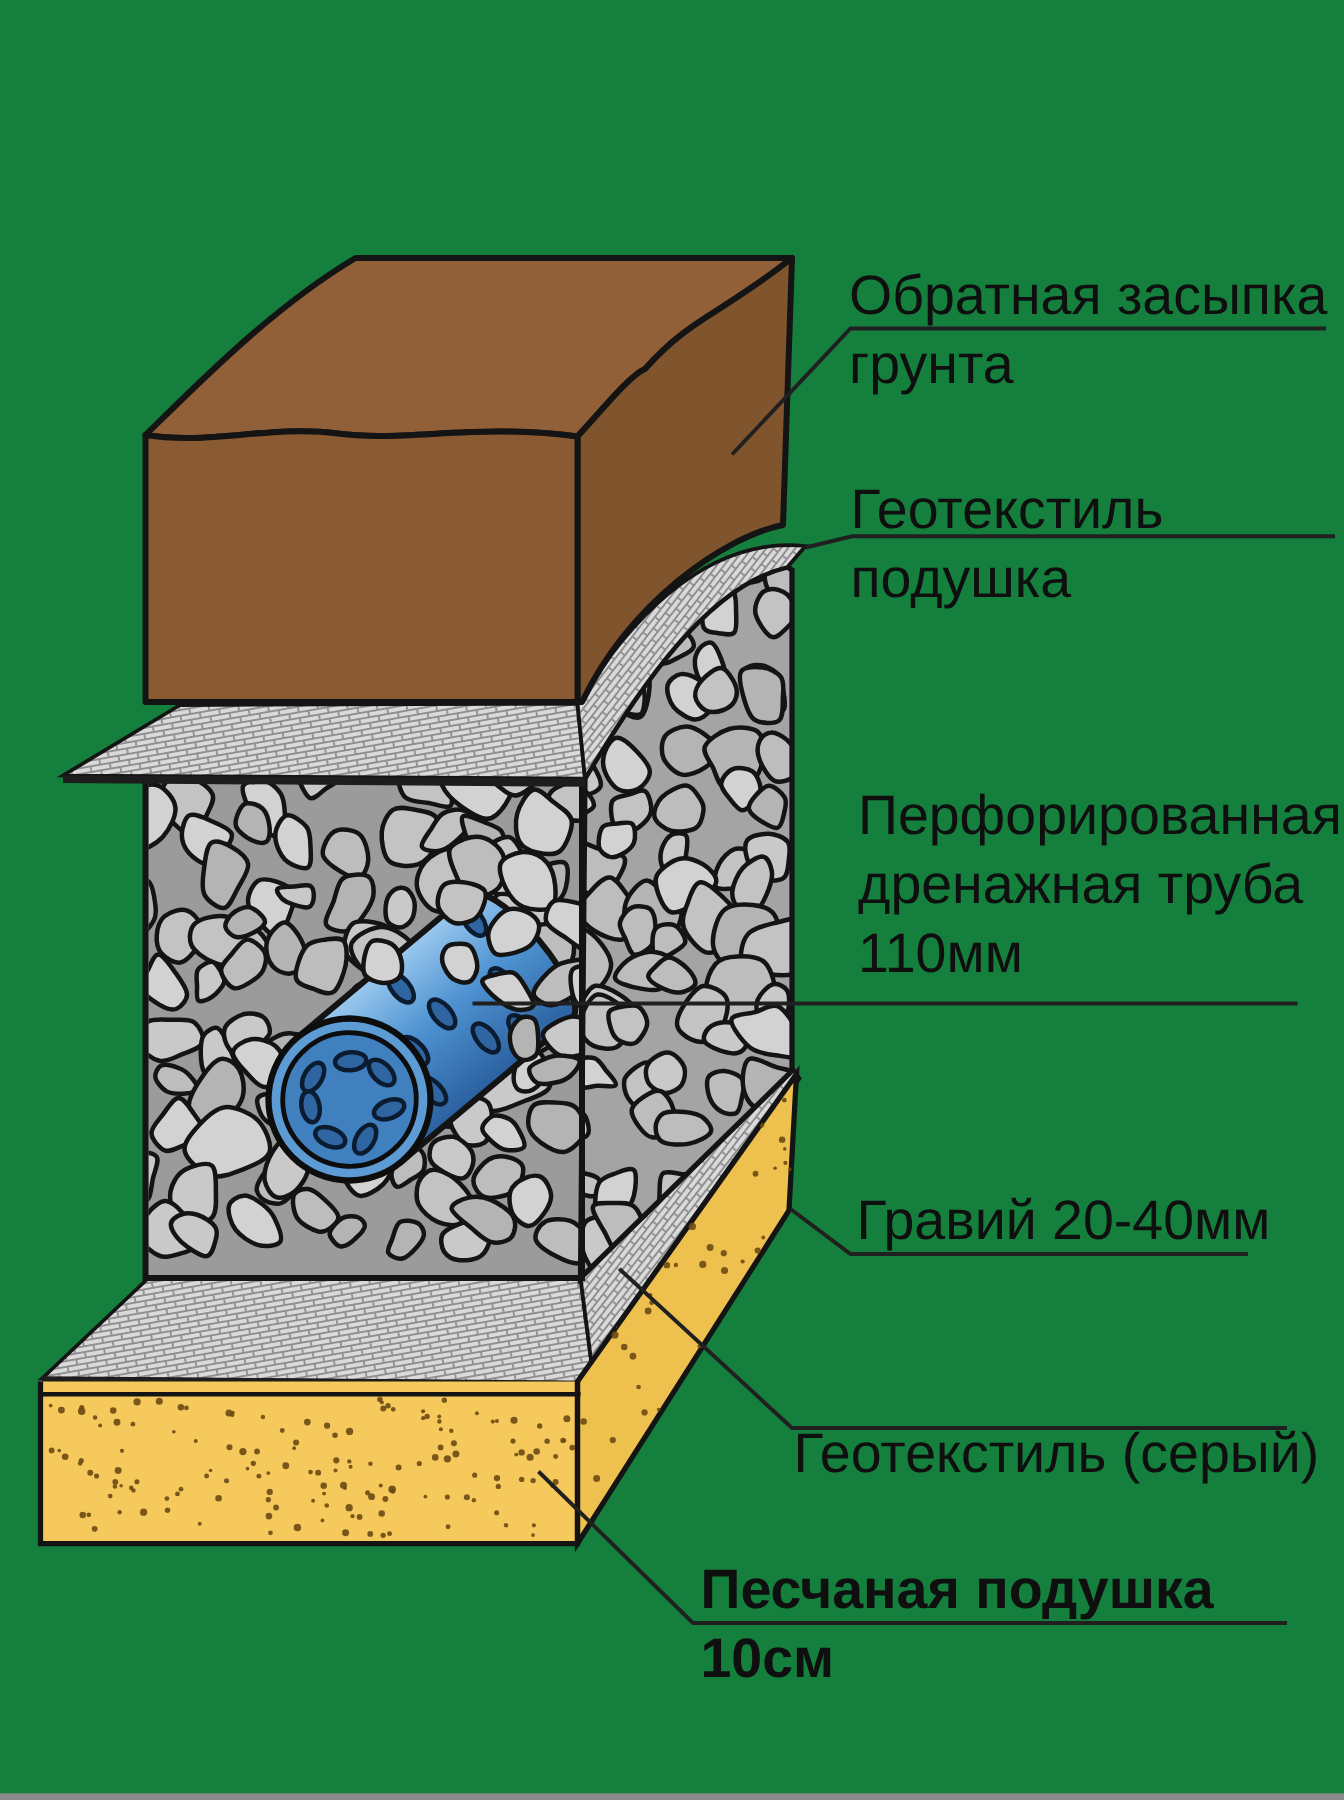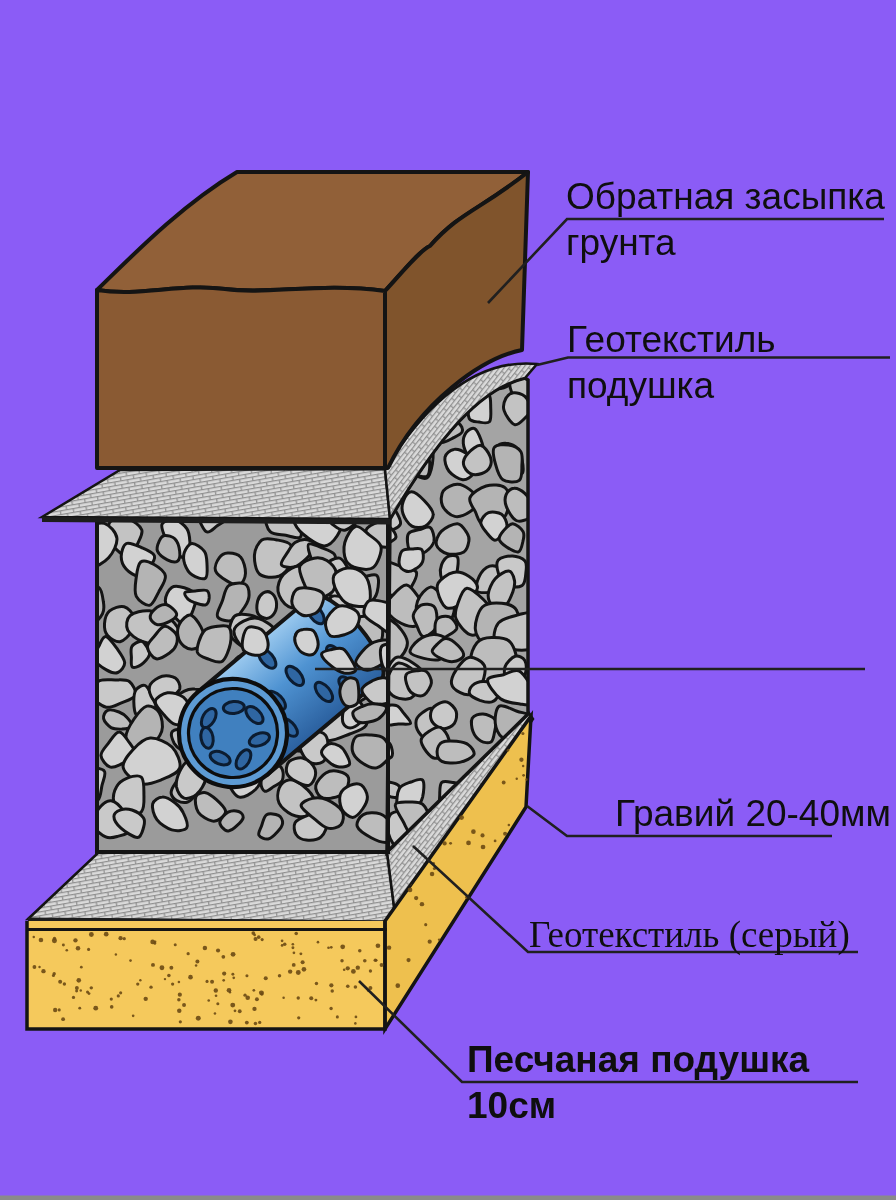--- a/index.html
+++ b/index.html
@@ -1,16 +1,16 @@
 <!DOCTYPE html>
 <html><head>
 <meta charset="utf-8">
 <style>
   html,body{margin:0;padding:0;background:#fff;}
-  #stage{position:relative;width:896px;height:1200px;background:#8b5cf6;overflow:hidden;
+  #stage{position:relative;width:896px;height:1200px;background:#15803d;overflow:hidden;
          font-family:"Liberation Sans","DejaVu Sans",sans-serif;}
   #scene{position:absolute;left:0;top:0;}
   .label{position:absolute;font-size:37px;line-height:46px;color:#0f0f0f;
          white-space:pre-line;letter-spacing:0;}
 </style>
 </head>
 <body>
 
 <div id="stage">
   <svg id="scene" width="896" height="1200" viewBox="0 0 896 1200">
@@ -544,16 +544,19 @@
       <path d="M315,669 H865" fill="none" stroke="#202020" stroke-width="2.6"></path>
       <path d="M527,806 L567,836 H832" fill="none" stroke="#202020" stroke-width="2.6"></path>
       <path d="M413,846 L528,952 H858" fill="none" stroke="#202020" stroke-width="2.6"></path>
       <path d="M359,981 L462,1082 H858" fill="none" stroke="#202020" stroke-width="2.6"></path>
       <rect x="0" y="1195.5" width="896" height="4.5" fill="#8a8a8a"></rect>
     </svg>
 
   <div class="label" style="left: 566px; top: 174px; color: rgb(15, 15, 15);">Обратная засыпка
 грунта</div>
   <div class="label" style="left: 567px; top: 317px; color: rgb(15, 15, 15);">Геотекстиль подушка</div>
-  <div class="label" style="left: 571px; top: 791px; color: rgb(15, 15, 15); margin-left: 44px;">Гравий 20-40мм</div>
-  <div class="label" style="left: 529px; top: 912px; color: rgb(15, 15, 15); font-family: Liberation Serif, serif;">Геотекстиль (серый)</div>
+  <div class="label" style="left: 572px; top: 521px; color: rgb(15, 15, 15);">Перфорированная
+дренажная труба
+110мм</div>
+  <div class="label" style="left: 571px; top: 791px; color: rgb(15, 15, 15);">Гравий 20-40мм</div>
+  <div class="label" style="left: 529px; top: 946px; color: rgb(15, 15, 15);">Геотекстиль (серый)</div>
   <div class="label" style="left: 467px; top: 1037px; color: rgb(15, 15, 15); font-weight: bold;">Песчаная подушка 10см</div>
 </div>
 
 </body></html>

